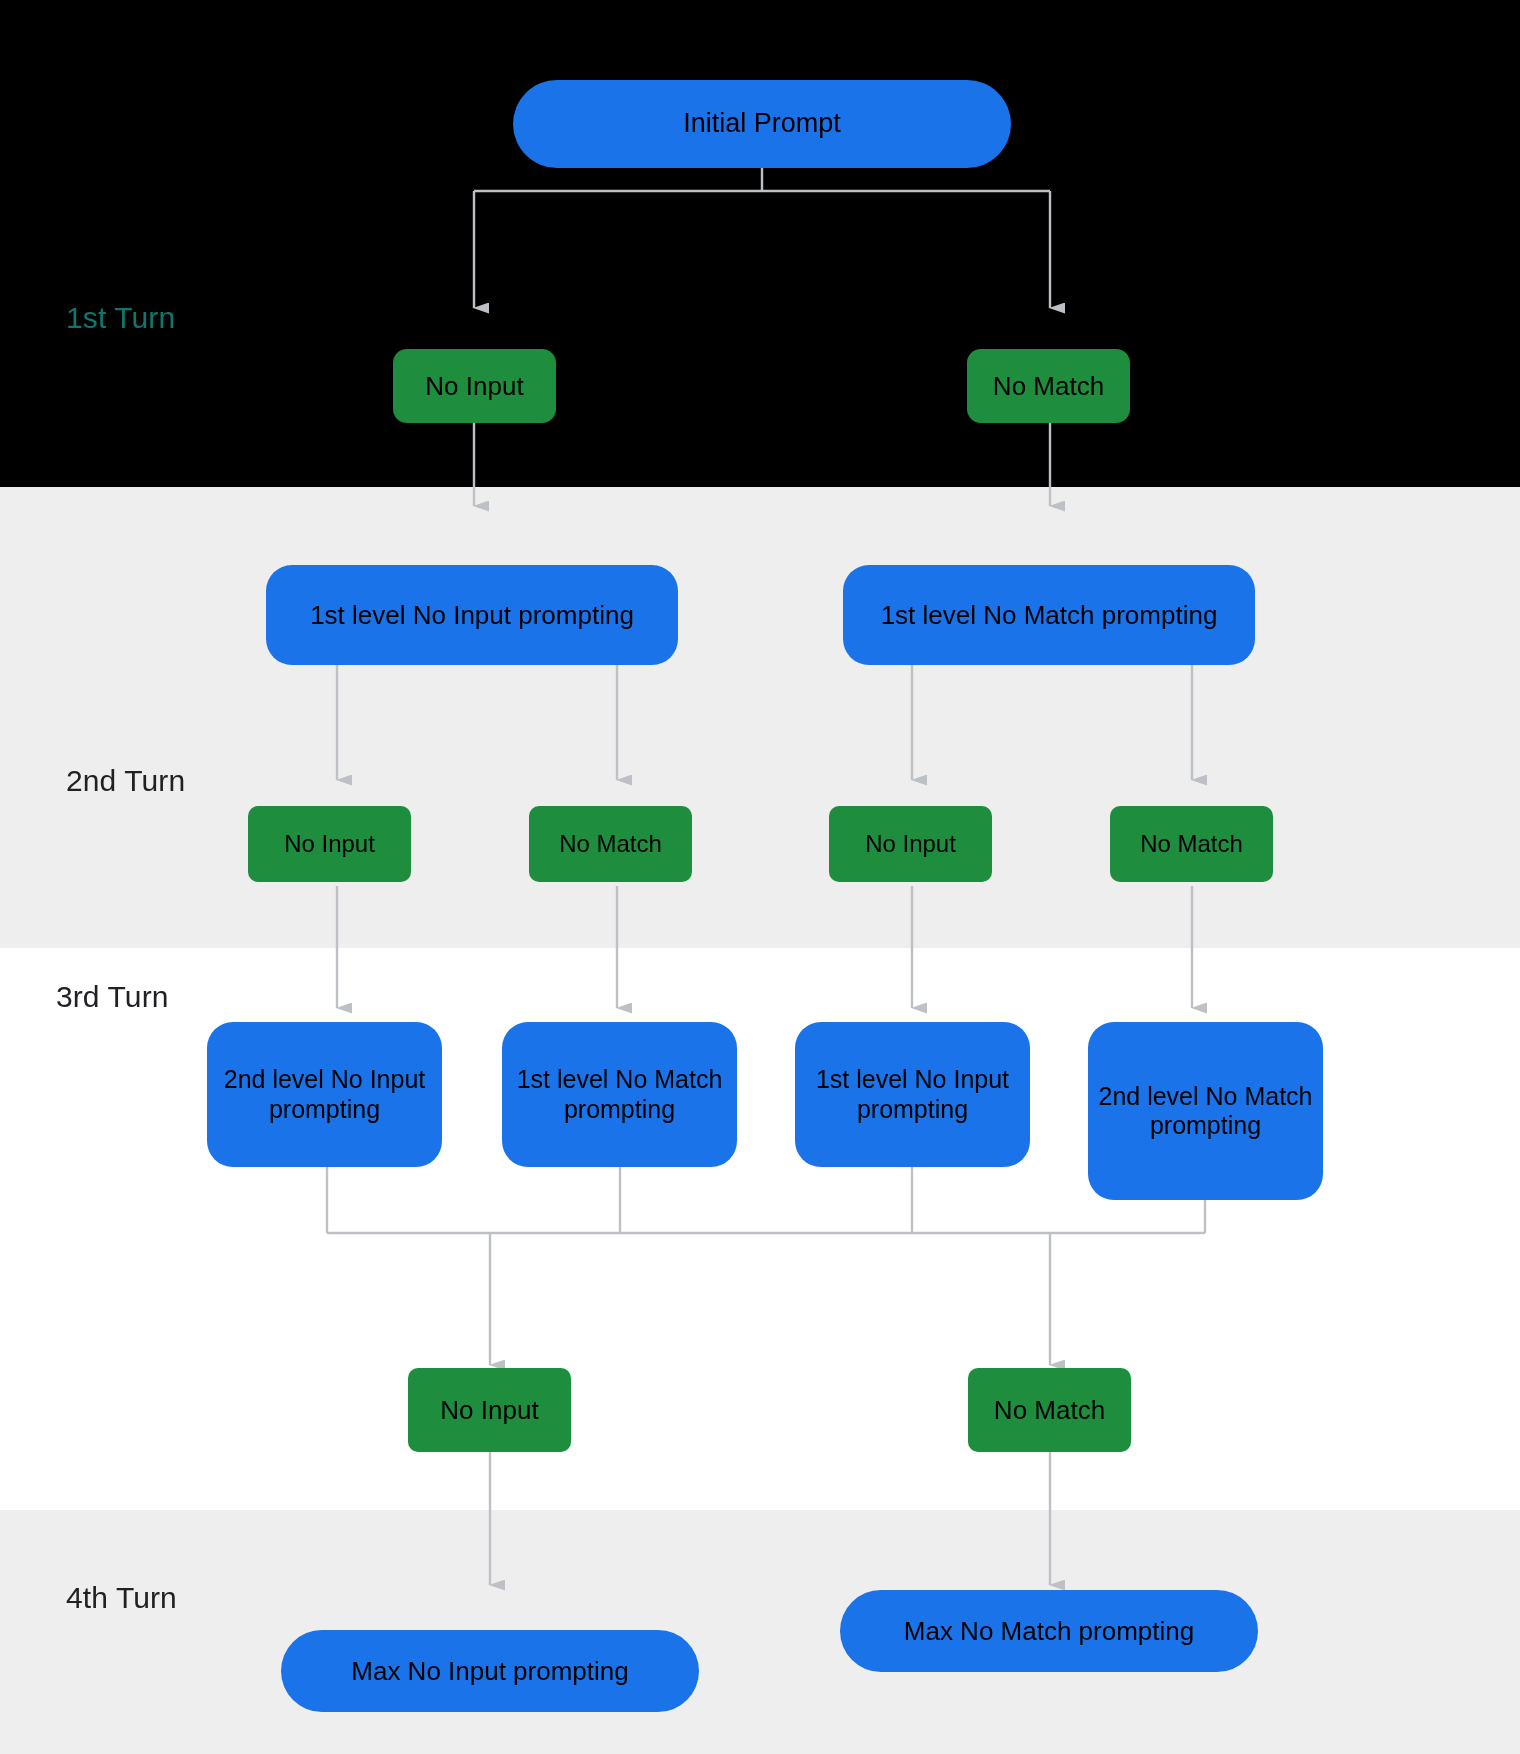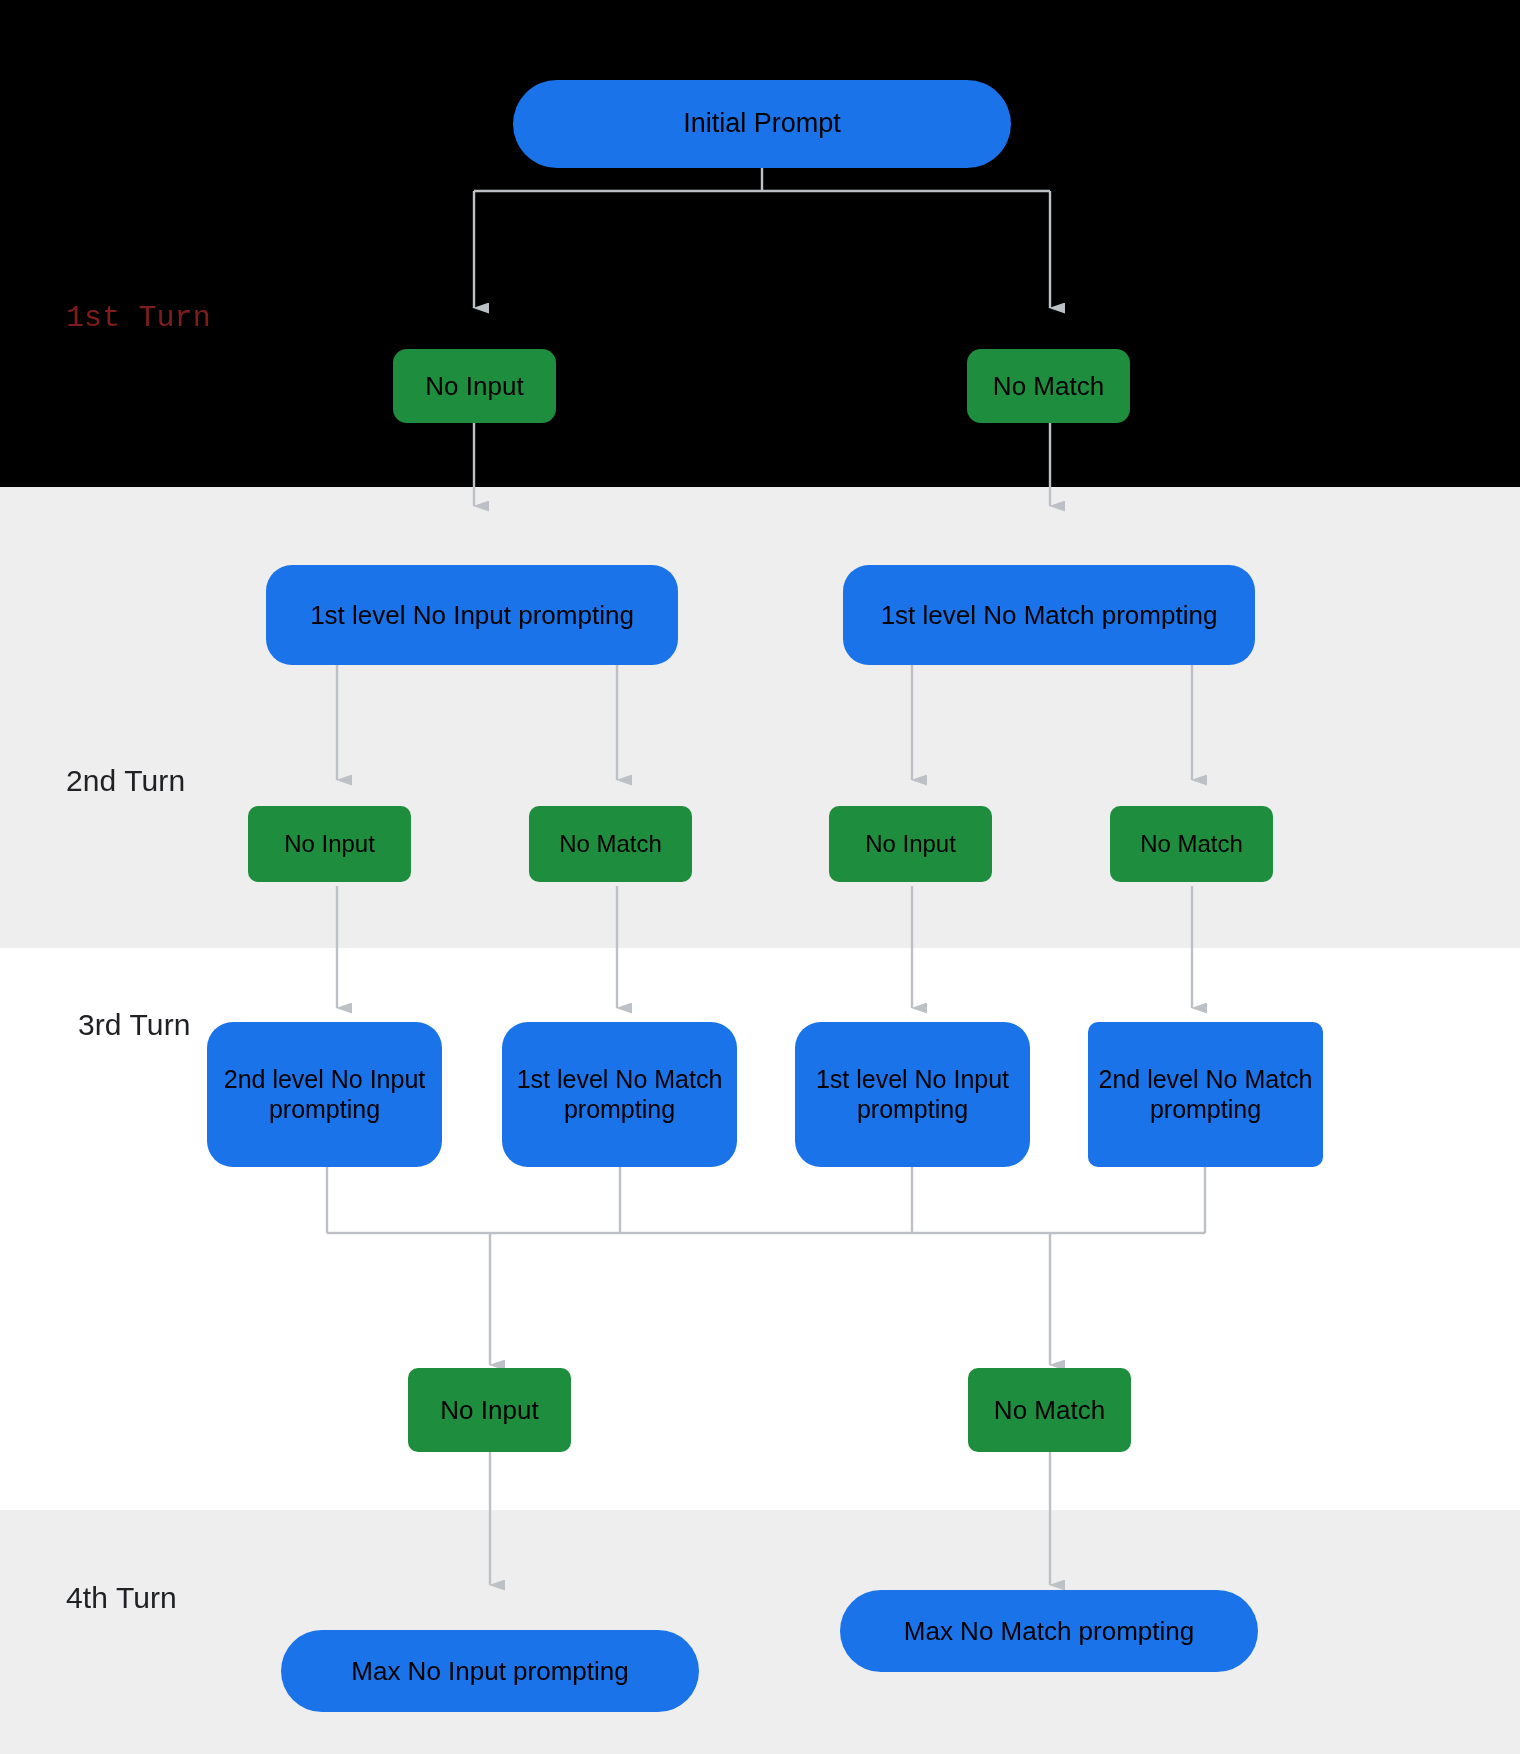--- a/index.html
+++ b/index.html
@@ -28,21 +28,21 @@
 
   
   .turn-label {
     position: absolute;
     font-size: 30px;
     color: #202124;
     letter-spacing: 0.1px;
     white-space: nowrap;
     line-height: 1;
   }
-  .turn-label.on-dark { color: #7f1d1d; font-family: Liberation Mono, monospace; }
+  .turn-label.on-dark { color: #0f766e; }
 
   
   #wires {
     position: absolute;
     left: 0;
     top: 0;
     width: 1520px;
     height: 1754px;
     pointer-events: none;
   }
@@ -114,40 +114,40 @@
       <path d="M490,1233 L490,1365" marker-end="url(#ah)"></path>
       <path d="M1050,1233 L1050,1365" marker-end="url(#ah)"></path>
 
       <path d="M490,1452 L490,1585" marker-end="url(#ah)"></path>
       <path d="M1050,1452 L1050,1585" marker-end="url(#ah)"></path>
     </g>
   </svg>
 
   <div class="turn-label on-dark" style="left:66px; top:303px;">1st Turn</div>
   <div class="turn-label" style="left:66px; top:766px;">2nd Turn</div>
-  <div class="turn-label" style="left:78px; top:982px;margin-top:28px;">3rd Turn</div>
+  <div class="turn-label" style="left:56px; top:982px;">3rd Turn</div>
   <div class="turn-label" style="left:66px; top:1583px;">4th Turn</div>
 
   <div class="node blue r-pill" style="left:513px; top:80px; width:498px; height:88px; font-size:27px;">Initial Prompt</div>
 
   <div class="node green r-md" style="left:393px; top:349px; width:163px; height:74px; font-size:26px;">No Input</div>
   <div class="node green r-md" style="left:967px; top:349px; width:163px; height:74px; font-size:26px;">No Match</div>
 
   <div class="node blue r-lg" style="left:266px; top:565px; width:412px; height:100px; font-size:26px;">1st level No Input prompting</div>
   <div class="node blue r-lg" style="left:843px; top:565px; width:412px; height:100px; font-size:26px;">1st level No Match prompting</div>
 
   <div class="node green r-sm" style="left:248px; top:806px; width:163px; height:76px; font-size:24px;">No Input</div>
   <div class="node green r-sm" style="left:529px; top:806px; width:163px; height:76px; font-size:24px;">No Match</div>
   <div class="node green r-sm" style="left:829px; top:806px; width:163px; height:76px; font-size:24px;">No Input</div>
   <div class="node green r-sm" style="left:1110px; top:806px; width:163px; height:76px; font-size:24px;">No Match</div>
 
   <div class="node blue r-lg" style="left:207px; top:1022px; width:235px; height:145px; font-size:25px;text-align:center;">2nd level No Input prompting</div>
   <div class="node blue r-lg" style="left:502px; top:1022px; width:235px; height:145px; font-size:25px;">1st level No Match prompting</div>
   <div class="node blue r-lg" style="left:795px; top:1022px; width:235px; height:145px; font-size:25px;">1st level No Input prompting</div>
-  <div class="node blue r-lg" style="left:1088px; top:1022px; width:235px; height:145px; font-size:25px;border-radius:10px;">2nd level No Match prompting</div>
+  <div class="node blue r-lg" style="left:1088px; top:1022px; width:235px; height:178px; font-size:25px;">2nd level No Match prompting</div>
 
   <div class="node green r-sm" style="left:408px; top:1368px; width:163px; height:84px; font-size:26px;">No Input</div>
   <div class="node green r-sm" style="left:968px; top:1368px; width:163px; height:84px; font-size:26px;">No Match</div>
 
   <div class="node blue r-pill" style="left:281px; top:1590px; width:418px; height:82px; font-size:26px;margin-top:40px;">Max No Input prompting</div>
   <div class="node blue r-pill" style="left:840px; top:1590px; width:418px; height:82px; font-size:26px;text-align:center;">Max No Match prompting</div>
 
 </div>
 
 </body></html>

